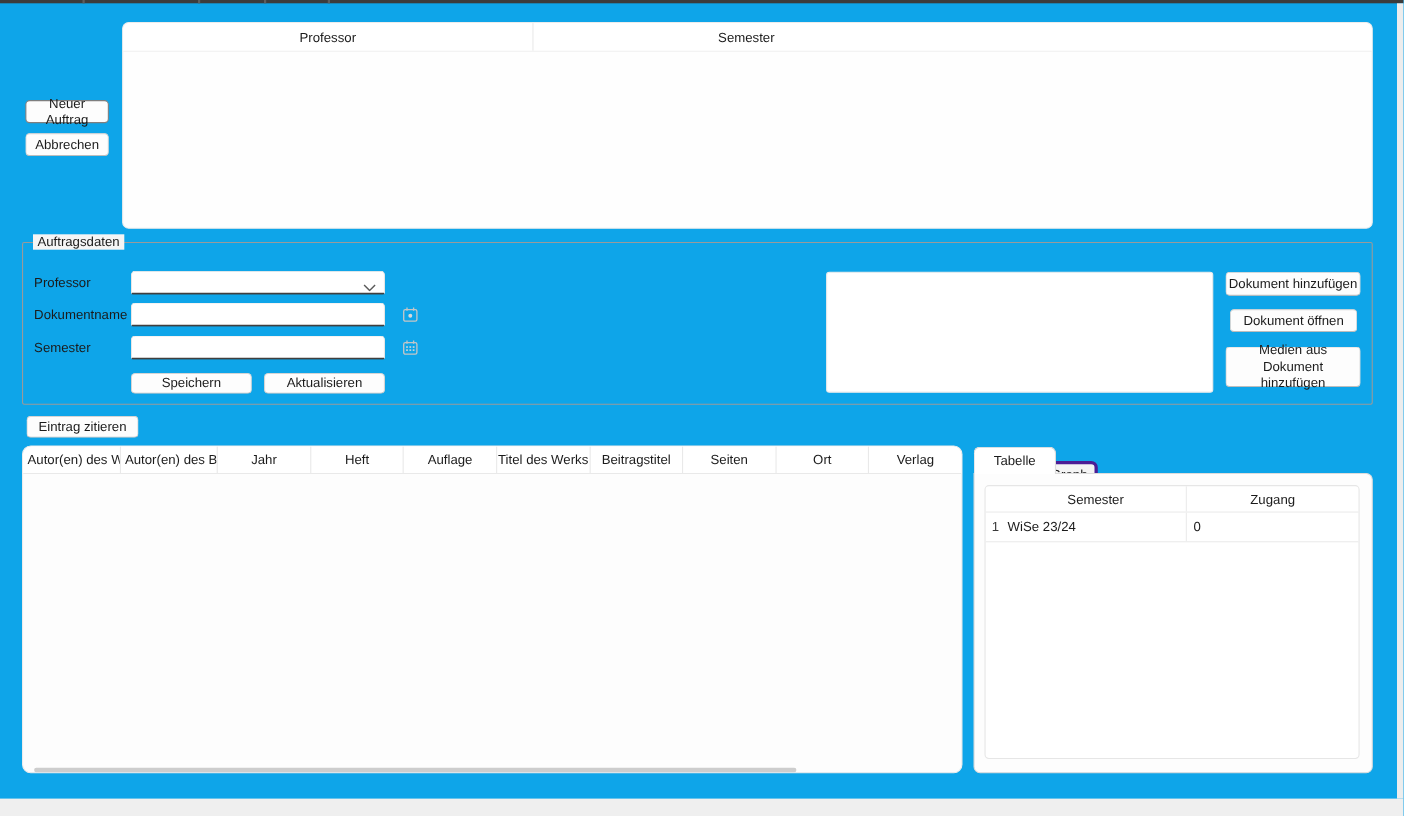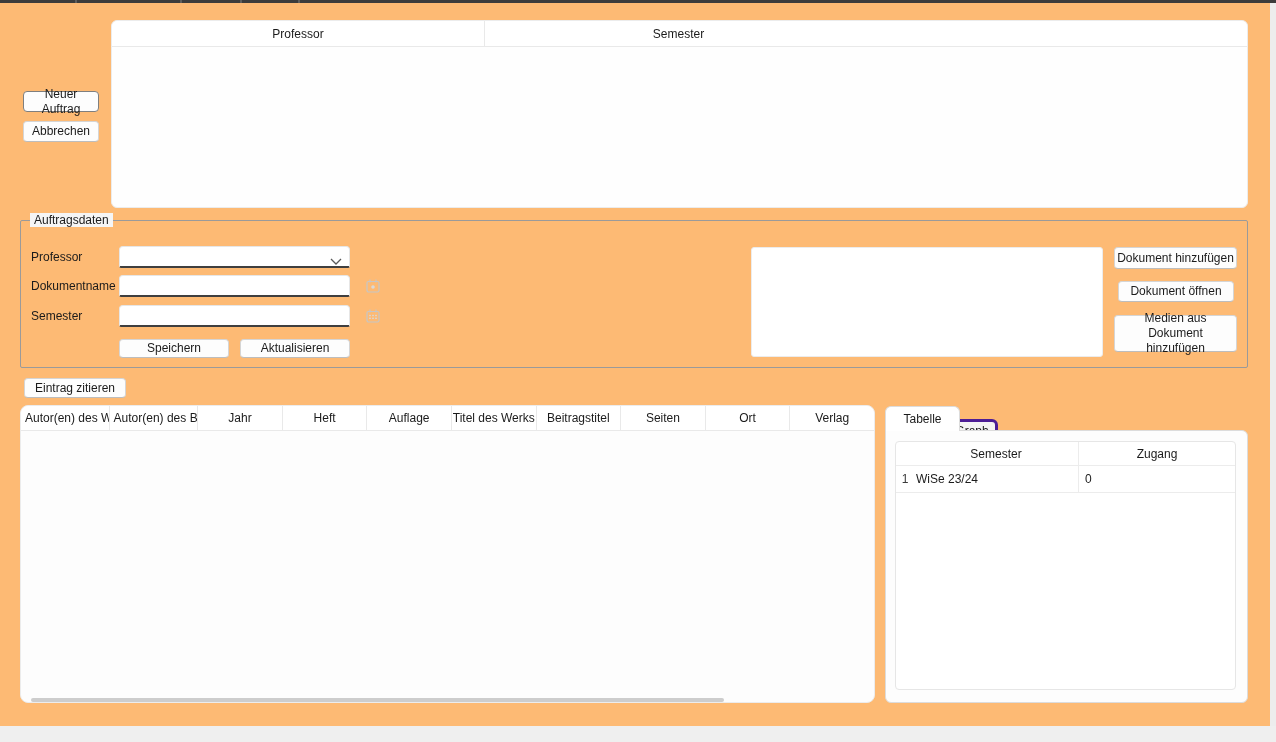--- a/index.html
+++ b/index.html
@@ -1,18 +1,18 @@
 <!DOCTYPE html>
 <html><head>
 <meta charset="utf-8">
 <style>
   * { margin:0; padding:0; box-sizing:border-box; }
   html,body { width:1276px; height:742px; }
   body { font-family:"Liberation Sans", sans-serif; font-size:12px; color:#1b1b1b; background:#f5f5f5; }
-  .app { position:relative; width:1276px; height:742px; background:#fdba74; overflow:hidden; }
+  .app { position:relative; width:1276px; height:742px; background:#0ea5e9; overflow:hidden; }
 
   
   .top-edge { position:absolute; left:0; top:0; width:1276px; height:3px; background:#3c3c3c; }
   .top-edge .seg { position:absolute; top:0; width:2px; height:3px; background:#5d5d5d; }
   .bottom-strip { position:absolute; left:0; top:726px; width:1276px; height:16px; background:#efefef; }
   .right-edge { position:absolute; left:1270px; top:3px; width:6px; height:723px; background:#ededed; }
 
   
   .panel { position:absolute; background:#fefefe; border:1px solid #ececec; border-radius:6px; }
   .hdr-row { display:flex; border-bottom:1px solid #e9e9e9; background:#fff; }

